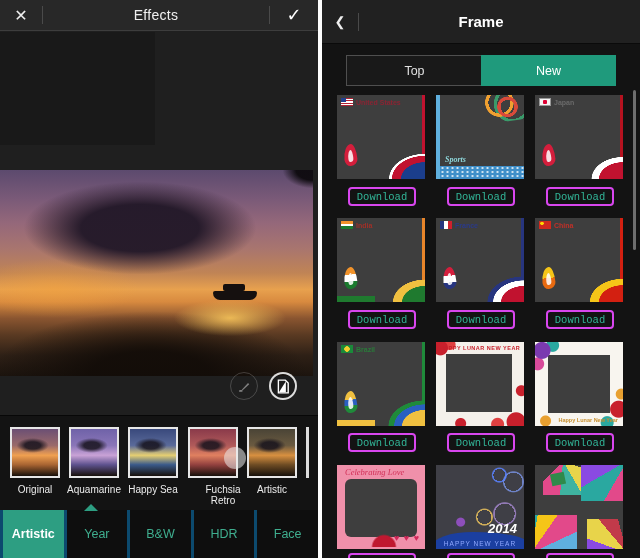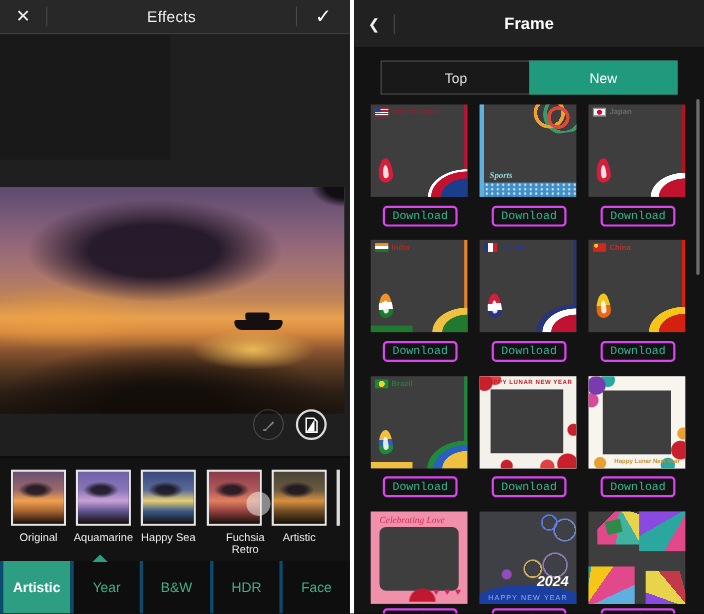--- a/index.html
+++ b/index.html
@@ -395,21 +395,21 @@
       <i class="lv-inner"></i>
         <i class="lv-flower"></i>
       <span class="lv-cap">Celebrating Love</span>
       <span class="lv-hearts"></span>
     </div>
     <button class="dl" style="left:26px;top:553px">Download</button>
 
     <div class="fthumb f-ny" style="left:114px;top:465px">
       <i class="ny-fw"></i>
         <i class="ny-wave"></i>
-      <span class="ny-year">2024</span>
+      <span class="ny-year">2014</span>
       <span class="ny-cap">HAPPY NEW YEAR</span>
     </div>
     <button class="dl" style="left:125px;top:553px">Download</button>
 
     <div class="fthumb f-tri" style="left:213px;top:465px">
       <i class="tr tr1"></i>
         <i class="tr tr2"></i>
         <i class="tr tr3"></i>
         <i class="tr tr4"></i>
         <i class="tr-badge"></i>

